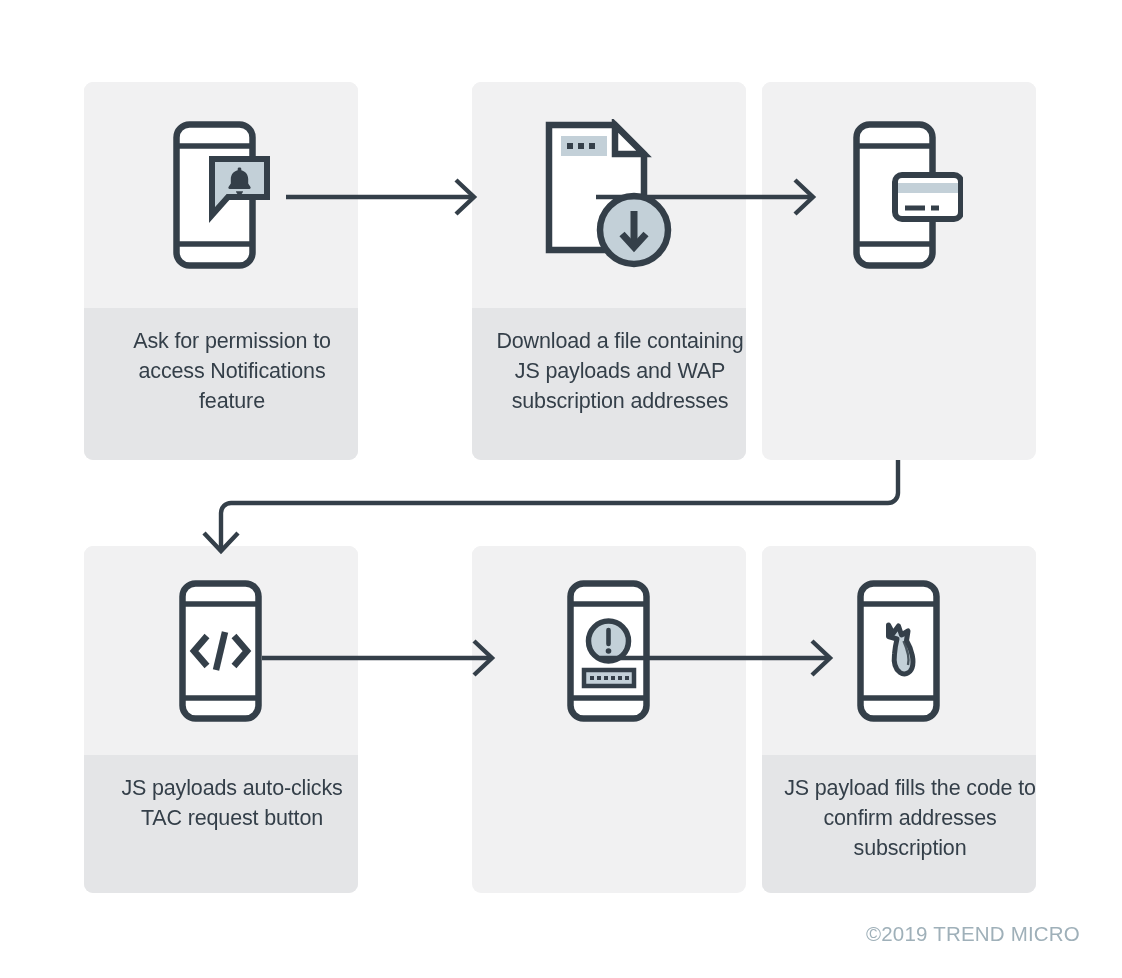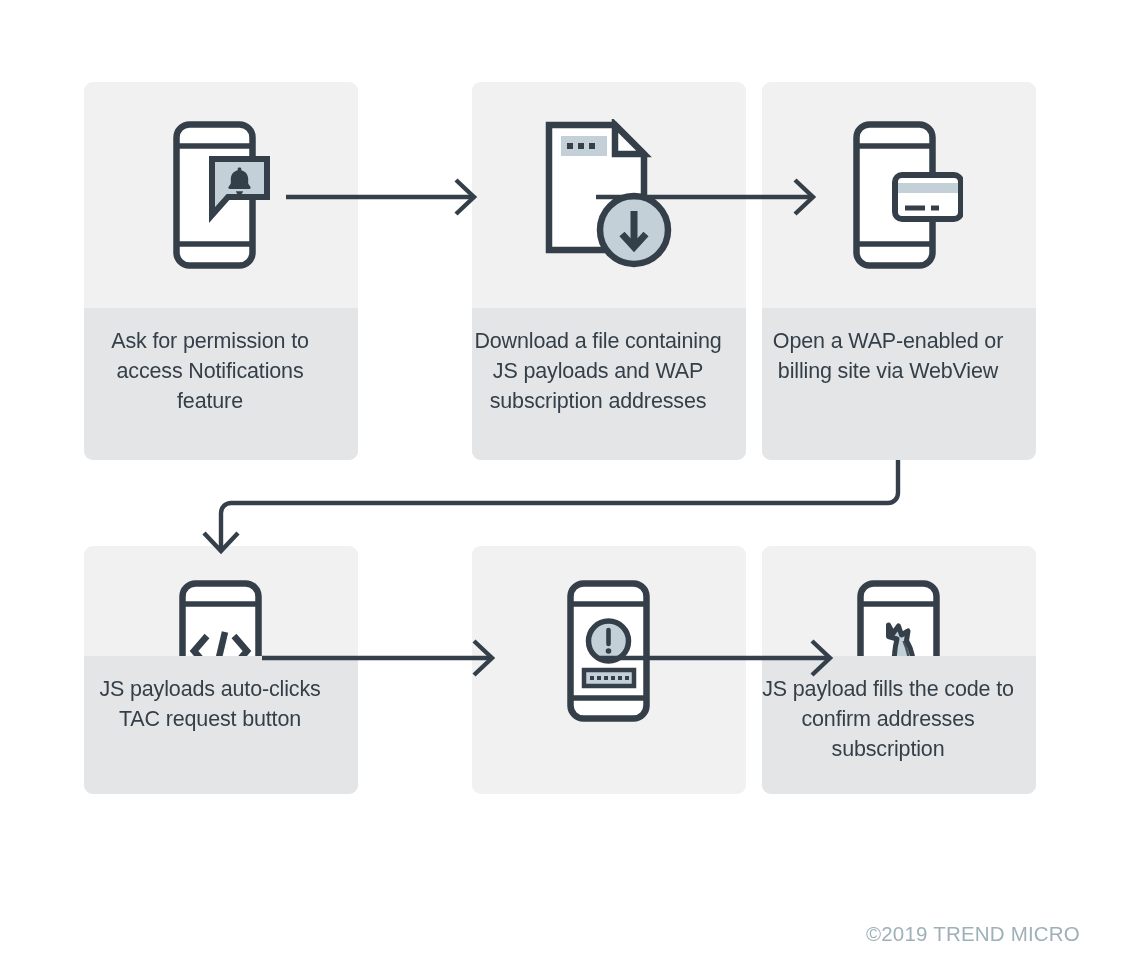--- a/index.html
+++ b/index.html
@@ -35,40 +35,40 @@
     display: flex;
     align-items: center;
     justify-content: center;
   }
   .card .label-pane {
     position: absolute;
     left: 0; right: 0; bottom: 0;
     background: #e4e5e7;
     display: flex;
     align-items: flex-start;
-    justify-content: flex-start;
+    justify-content: flex-end;
     padding-top: 18px;
     box-sizing: border-box;
   }
   .card .label-text {
     color: #343f49;
     font-size: 21.5px;
     line-height: 30px;
     text-align: center;
     width: 252px;
     letter-spacing: -0.15px;
   }
 
   
   .row1 { top: 82px; height: 378px; }
   .row1 .icon-pane  { height: 226px; }
   .row1 .label-pane { height: 152px; }
 
   
-  .row2 { top: 546px; height: 248px; }
+  .row2 { top: 546px; height: 347px; }
   .row2 .icon-pane  { height: 209px; }
   .row2 .label-pane { height: 138px; }
 
   .col1 { left: 84px;  width: 274px; }
   .col2 { left: 424px; width: 274px; margin-left: 48px; }
   .col3 { left: 762px; width: 274px; }
 
   
   #connectors {
     position: absolute;
@@ -141,23 +141,20 @@
         <line x1="24" y1="27" x2="95" y2="27" stroke="#343f49" stroke-width="5.5"></line>
         <line x1="24" y1="125" x2="95" y2="125" stroke="#343f49" stroke-width="5.5"></line>
         <g>
           <rect x="60" y="56" width="66" height="44" rx="7" ry="7" fill="#ffffff" stroke="#343f49" stroke-width="6"></rect>
           <rect x="63" y="64" width="60" height="10" fill="#c3d0d8"></rect>
           <line x1="70" y1="89" x2="90" y2="89" stroke="#343f49" stroke-width="5"></line>
           <line x1="96" y1="89" x2="104" y2="89" stroke="#343f49" stroke-width="5"></line>
         </g>
       </svg>
     </div>
-    <div class="label-pane">
-      <div class="label-text">Open a WAP-enabled or billing site via WebView</div>
-    </div>
   </div>
 
   <div class="card row2 col1">
     <div class="icon-pane">
       <svg width="88" height="146" viewBox="0 0 88 146">
         <rect x="5.5" y="5.5" width="76" height="135" rx="13" ry="13" fill="#ffffff" stroke="#343f49" stroke-width="6.5"></rect>
         <line x1="8" y1="26" x2="79" y2="26" stroke="#343f49" stroke-width="5.5"></line>
         <line x1="8" y1="120" x2="79" y2="120" stroke="#343f49" stroke-width="5.5"></line>
         <g stroke="#343f49" stroke-width="6.5" fill="none" stroke-linecap="butt" stroke-linejoin="miter">
           <path d="M30 58 L17 73 L30 88"></path>

